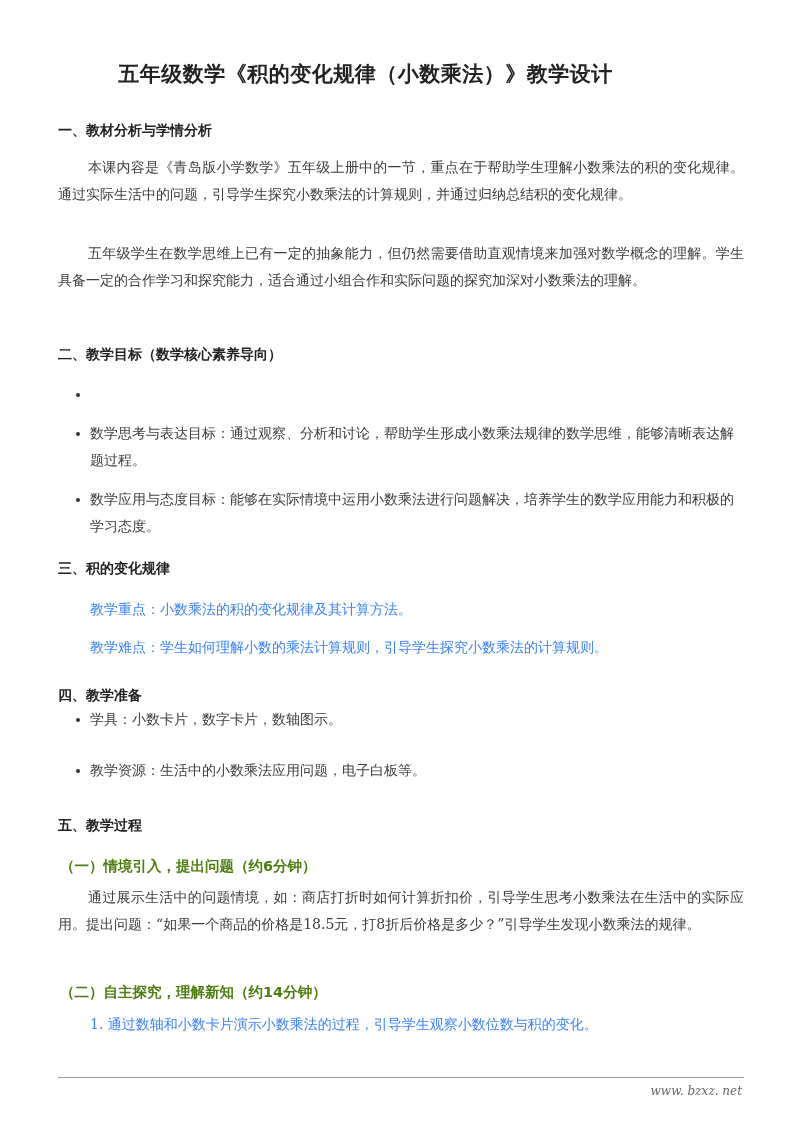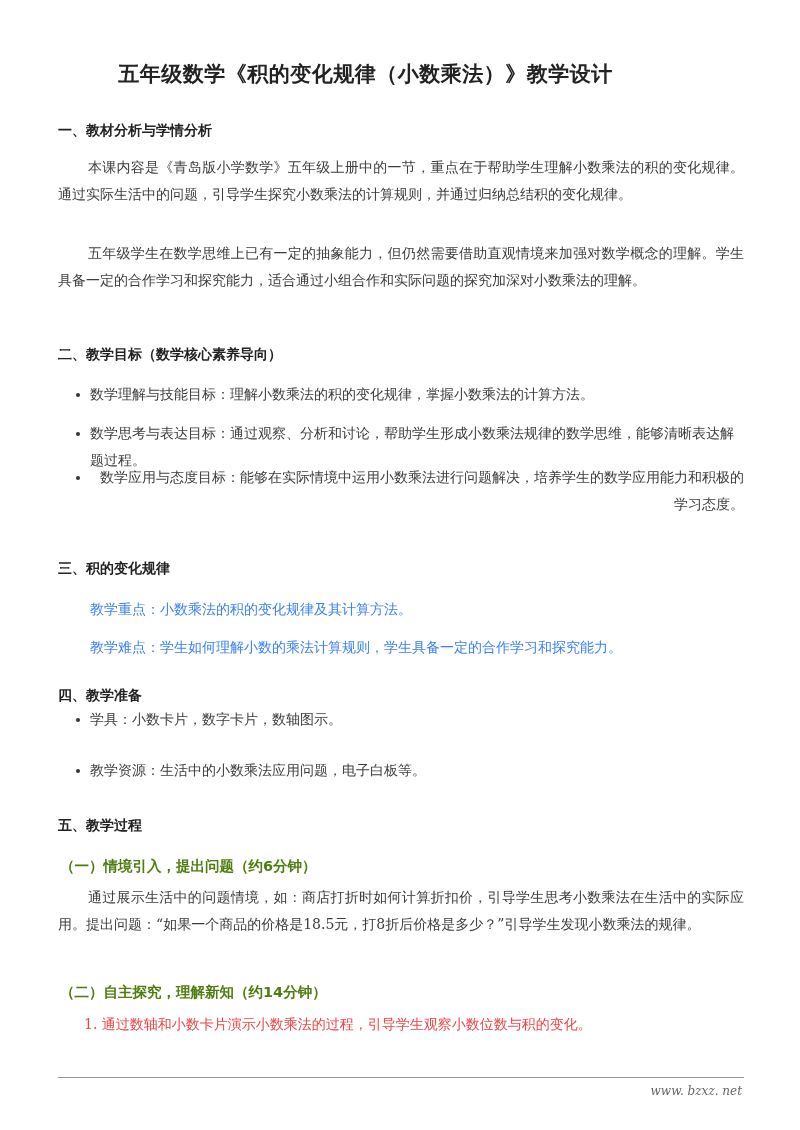--- a/index.html
+++ b/index.html
@@ -26,21 +26,21 @@
     text-indent: 30px; color: #3c3c3c; text-align: justify;
   }
   .para-noindent { position: absolute; left: 90px; font-size: 14px; line-height: 27px; color: #3b82f6; }
   .bullet {
     position: absolute; left: 76px; width: 668px; font-size: 14px; line-height: 27px; color: #3c3c3c;
     padding-left: 14px; box-sizing: border-box;
   }
   .bullet .dot {
     position: absolute; left: 0; top: 12px; width: 4px; height: 4px; border-radius: 50%; background: #333;
   }
-  .numbered { position: absolute; left: 84px; font-size: 14px; line-height: 27px; color: #ef4444; }
+  .numbered { position: absolute; left: 90px; font-size: 14px; line-height: 27px; color: #3b82f6; }
   .footer-line {
     position: absolute; left: 58px; top: 1077px; width: 686px; height: 1px; background: #999;
   }
   .footer-text {
     position: absolute; right: 58px; top: 1084px; font-size: 12px; font-style: italic; color: #666;
     font-family: "DejaVu Serif", "Liberation Serif", serif;
   }
   .watermark {
     position: absolute; left: 378px; top: 955px; font-family: "DejaVu Sans", "Liberation Sans", sans-serif;
     font-size: 78px; font-weight: bold; color: rgba(200,200,200,0.35); letter-spacing: 2px; z-index: 0;
@@ -57,34 +57,33 @@
   <div class="content">
     <div class="title">五年级数学《积的变化规律（小数乘法）》教学设计</div>
 
     <div class="h1" style="top:122px;">一、教材分析与学情分析</div>
     <div class="para" style="top:154px;">本课内容是《青岛版小学数学》五年级上册中的一节，重点在于帮助学生理解小数乘法的积的变化规律。通过实际生活中的问题，引导学生探究小数乘法的计算规则，并通过归纳总结积的变化规律。</div>
     <div class="para" style="top:240px;">五年级学生在数学思维上已有一定的抽象能力，但仍然需要借助直观情境来加强对数学概念的理解。学生具备一定的合作学习和探究能力，适合通过小组合作和实际问题的探究加深对小数乘法的理解。</div>
 
     <div class="h1" style="top:346px;">二、教学目标（数学核心素养导向）</div>
     <div class="bullet" style="top:381px;">
       <span class="dot"></span>
-      <span>数学理解与技能目标：理解小数乘法的积的变化规律，掌握小数乘法的计算方法。</span>
     </div>
     <div class="bullet" style="top:420px;">
       <span class="dot"></span>
       <span>数学思考与表达目标：通过观察、分析和讨论，帮助学生形成小数乘法规律的数学思维，能够清晰表达解题过程。</span>
     </div>
-    <div class="bullet" style="top:464px;text-align:right;">
+    <div class="bullet" style="top:486px;">
       <span class="dot"></span>
       <span>数学应用与态度目标：能够在实际情境中运用小数乘法进行问题解决，培养学生的数学应用能力和积极的学习态度。</span>
     </div>
 
     <div class="h1" style="top:560px;">三、积的变化规律</div>
     <div class="para-noindent" style="top:596px;">教学重点：小数乘法的积的变化规律及其计算方法。</div>
-    <div class="para-noindent" style="top:634px;">教学难点：学生如何理解小数的乘法计算规则，学生具备一定的合作学习和探究能力。</div>
+    <div class="para-noindent" style="top:634px;">教学难点：学生如何理解小数的乘法计算规则，引导学生探究小数乘法的计算规则。</div>
 
     <div class="h1" style="top:687px;">四、教学准备</div>
     <div class="bullet" style="top:706px;">
       <span class="dot"></span>
       <span>学具：小数卡片，数字卡片，数轴图示。</span>
     </div>
     <div class="bullet" style="top:757px;">
       <span class="dot"></span>
       <span>教学资源：生活中的小数乘法应用问题，电子白板等。</span>
     </div>

